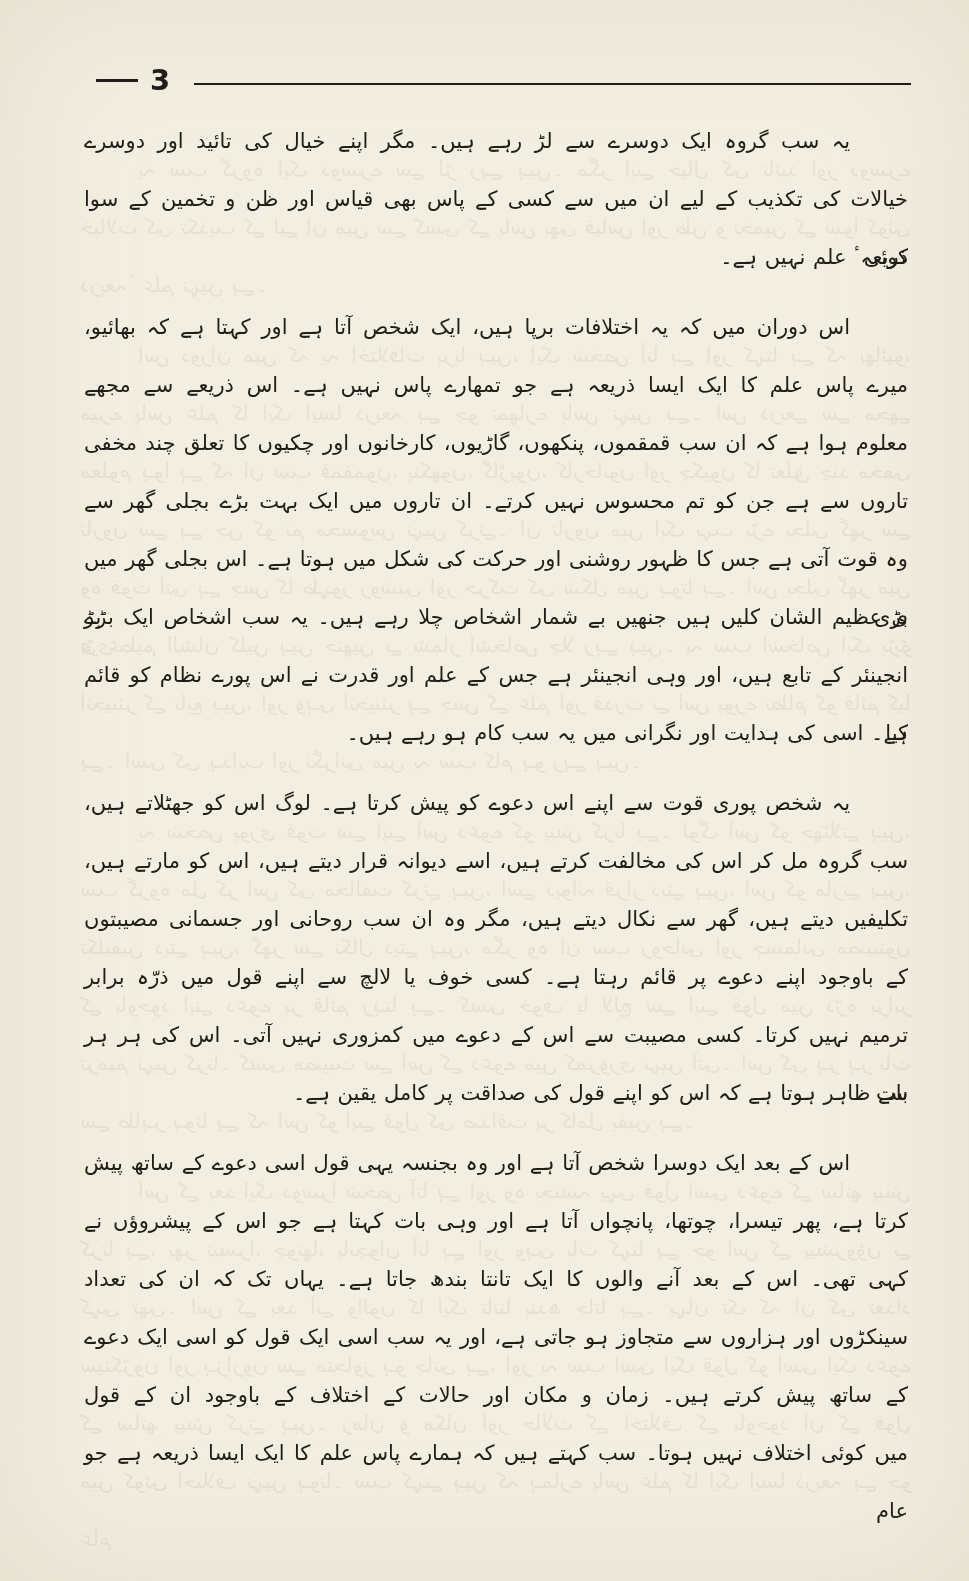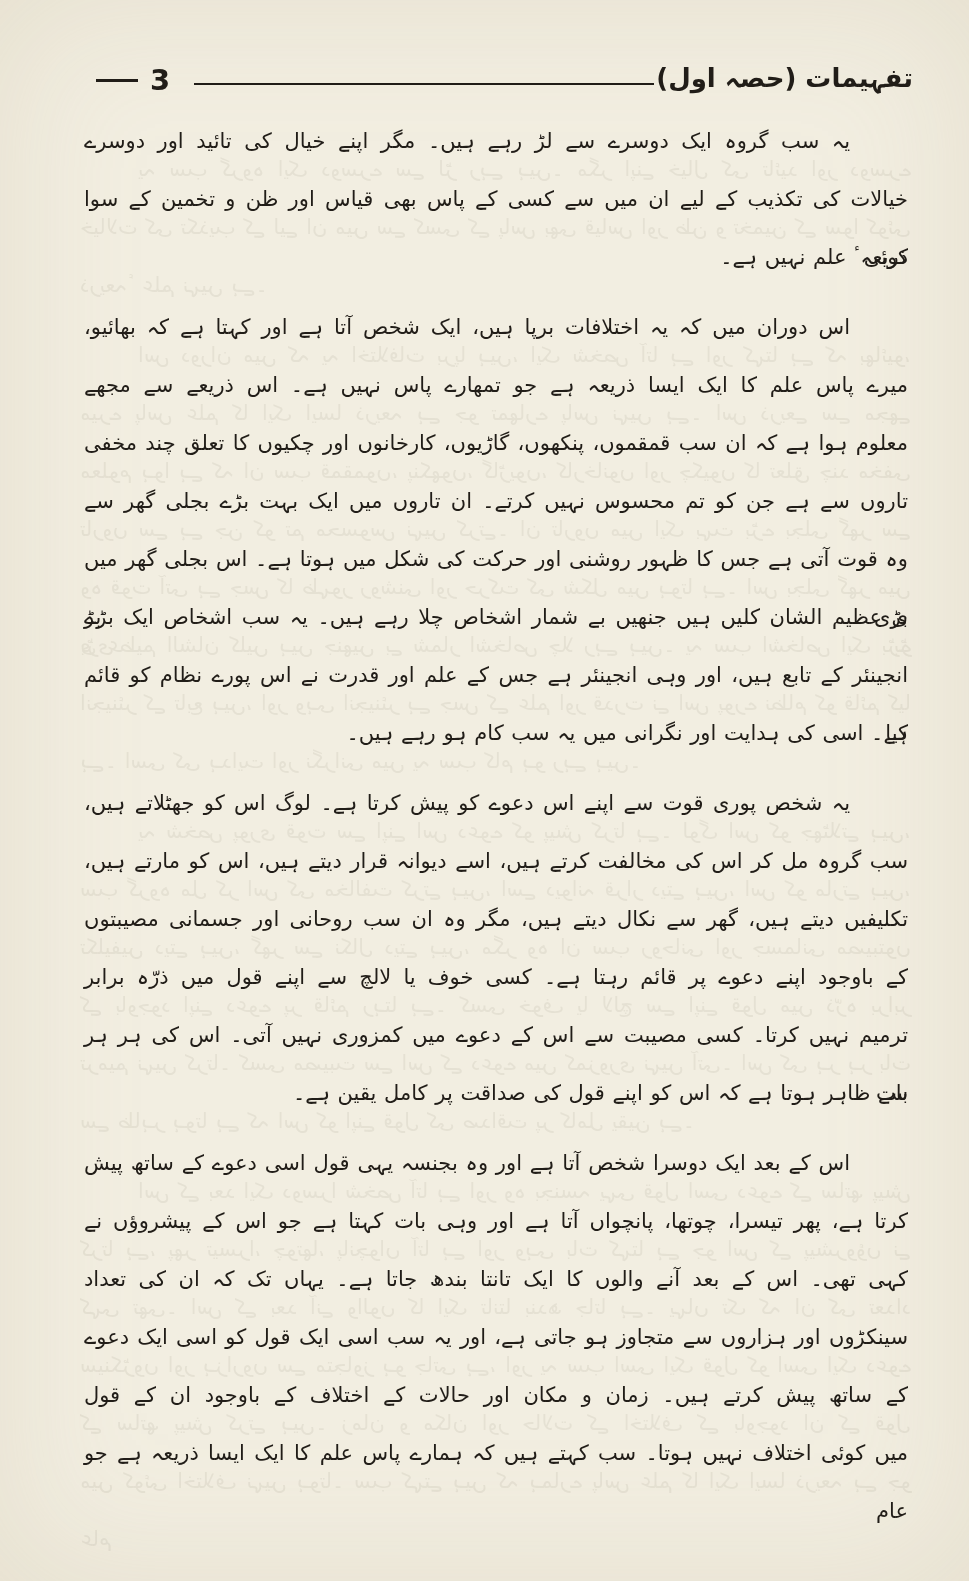--- a/index.html
+++ b/index.html
@@ -75,21 +75,20 @@
 </style>
 </head>
 <body>
 
 <div class="page">
 
   <div class="header">
     <div class="page-dash"></div>
     <div class="page-number">3</div>
     <div class="header-rule"></div>
-    <div class="book-title" dir="rtl">تفہیمات (حصہ اول)</div>
   </div>
 
   <div class="bleed" aria-hidden="true">
 
     <div class="para">
       <div class="ln first">یہ سب گروہ ایک دوسرے سے لڑ رہے ہیں۔ مگر اپنے خیال کی تائید اور دوسرے</div>
       <div class="ln">خیالات کی تکذیب کے لیے ان میں سے کسی کے پاس بھی قیاس اور ظن و تخمین کے سوا کوئی</div>
       <div class="ln last">ذریعہٴ علم نہیں ہے۔</div>
     </div>
 

